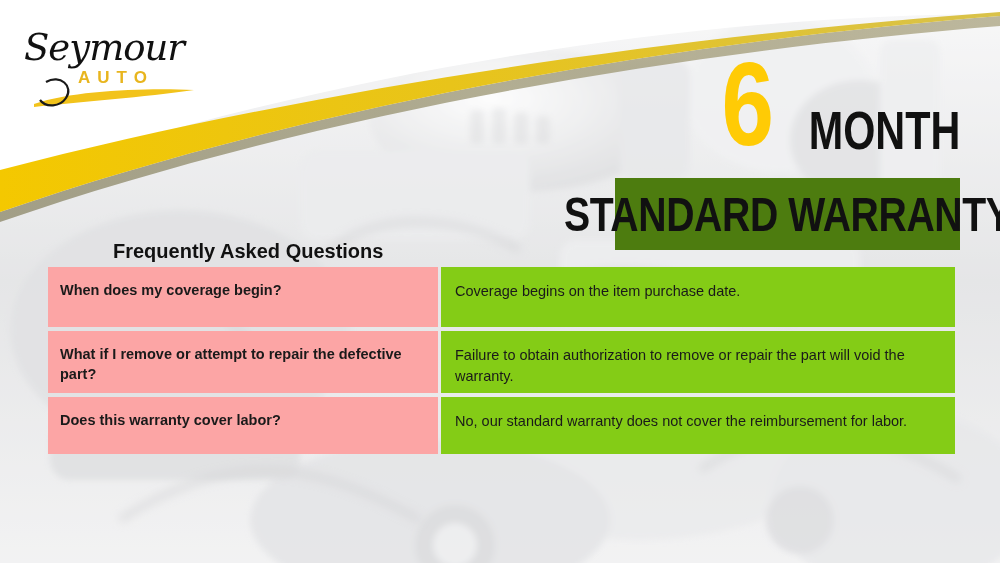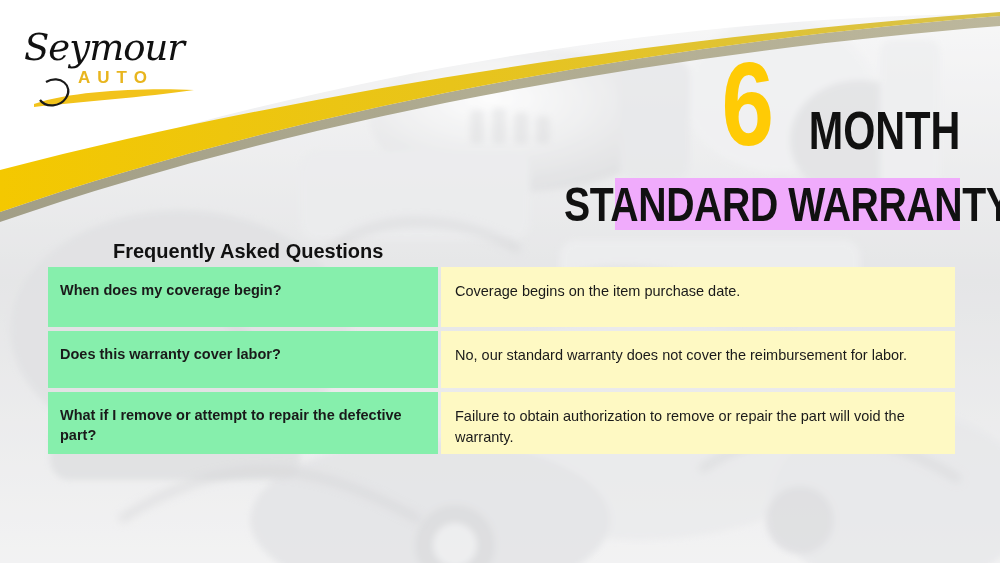--- a/index.html
+++ b/index.html
@@ -119,22 +119,22 @@
     transform: scaleX(0.78);
     transform-origin: right top;
     letter-spacing: 0px;
     white-space: nowrap;
   }
   .warranty-banner {
     position: absolute;
     left: 15px;
     top: 126px;
     width: 345px;
-    height: 52px;
-    background: #f0abfc;
+    height: 72px;
+    background: #4d7c0f;
     display: flex;
     align-items: center;
     justify-content: center;
   }
   .warranty-text {
     font-family: "Liberation Sans Narrow", "Liberation Sans", sans-serif;
     font-weight: bold;
     font-size: 49px;
     line-height: 49px;
     color: #111111;
@@ -165,31 +165,31 @@
   .faq-row {
     display: flex;
     width: 100%;
     margin-bottom: 4px;
   }
   .faq-row:last-child { margin-bottom: 0; }
 
   .faq-q {
     width: 390px;
     flex: 0 0 390px;
-    background: #86efac;
+    background: #fca5a5;
     box-sizing: border-box;
     padding: 14px 12px 12px 12px;
     font-size: 14.5px;
     font-weight: bold;
     color: #1a1a1a;
     line-height: 1.35;
   }
   .faq-a {
     flex: 1 1 auto;
-    background: #fef9c3;
+    background: #84cc16;
     box-sizing: border-box;
     padding: 14px 16px 12px 14px;
     font-size: 14.5px;
     color: #1a1a1a;
     line-height: 1.42;
     text-align: justify;
     margin-left: 3px;
   }
   .faq-a.left { text-align: left; }
 
@@ -307,25 +307,25 @@
   <div class="faq-heading">Frequently Asked Questions</div>
 
   <div class="faq-table">
 
     <div class="faq-row r1">
       <div class="faq-q">When does my coverage begin?</div>
       <div class="faq-a">Coverage begins on the item purchase date.</div>
     </div>
 
 
+    <div class="faq-row r4">
+      <div class="faq-q">What if I remove or attempt to repair the defective part?</div>
+      <div class="faq-a left">Failure to obtain authorization to remove or repair the part will void the warranty.</div>
+    </div>
+
     <div class="faq-row r3">
       <div class="faq-q">Does this warranty cover labor?</div>
       <div class="faq-a">No, our standard warranty does not cover the reimbursement for labor.</div>
     </div>
 
-    <div class="faq-row r4">
-      <div class="faq-q">What if I remove or attempt to repair the defective part?</div>
-      <div class="faq-a left">Failure to obtain authorization to remove or repair the part will void the warranty.</div>
-    </div>
-
   </div>
 
 </div>
 
 </body></html>

